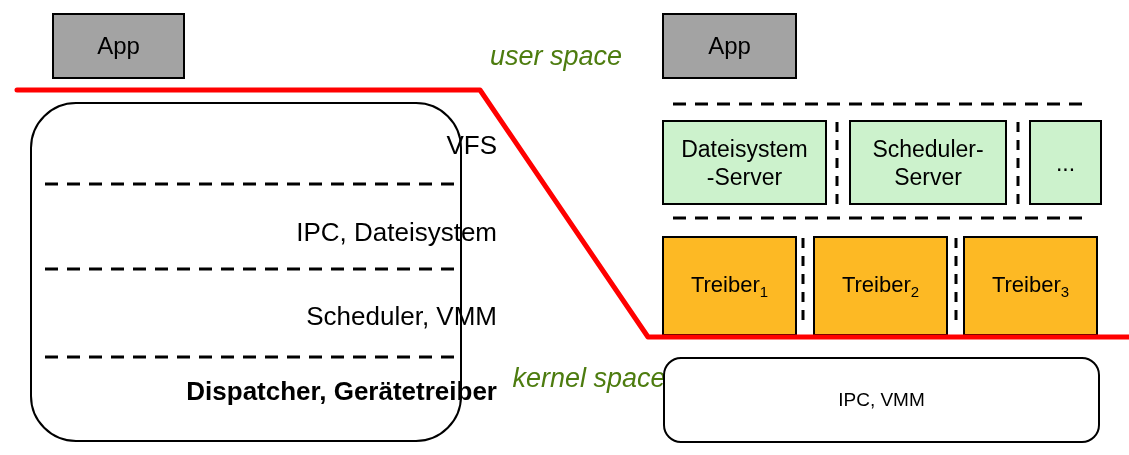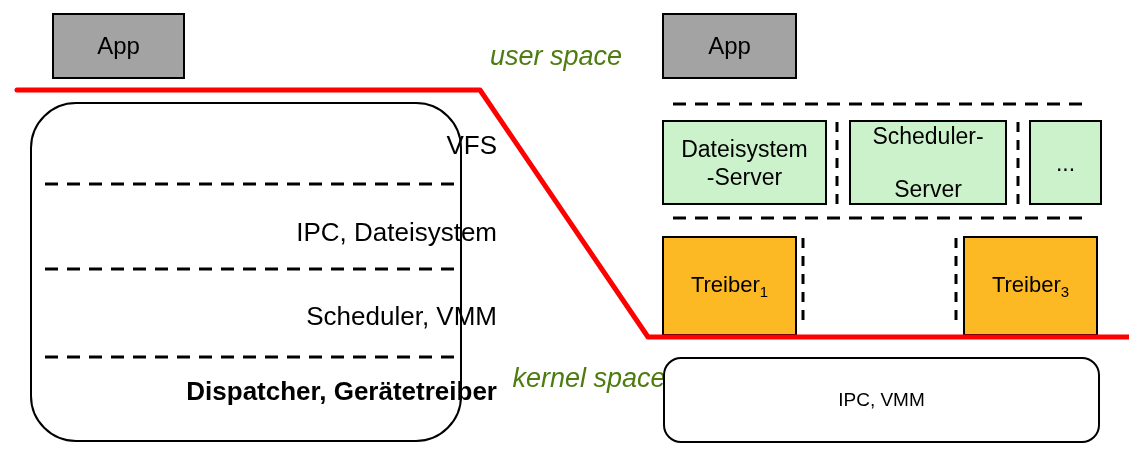--- a/index.html
+++ b/index.html
@@ -69,21 +69,21 @@
     border: 2px solid #000000;
     display: flex;
     flex-direction: column;
     align-items: center;
     justify-content: center;
     font-size: 23px;
     line-height: 28px;
     text-align: center;
   }
   #server-0 { left: 662px;  width: 165px; }
-  #server-1 { left: 849px;  width: 158px; justify-content: space-between; }
+  #server-1 { left: 849px;  width: 158px; }
   #server-2 { left: 1029px; width: 73px;  }
 
   
   .driver-box {
     top: 236px; height: 100px;
     width: 135px;
     background: #fdb924;
     border: 2px solid #000000;
     display: flex;
     align-items: center;
@@ -148,20 +148,23 @@
     <div>Server</div>
   </div>
   <div id="server-2" class="abs server-box">
     <div>...</div>
     <div></div>
   </div>
 
   <div id="driver-0" class="abs driver-box">
     <span><span>Treiber</span><span class="subscript">1</span></span>
   </div>
+  <div id="driver-1" class="abs driver-box">
+    <span><span>Treiber</span><span class="subscript">2</span></span>
+  </div>
   <div id="driver-2" class="abs driver-box">
     <span><span>Treiber</span><span class="subscript">3</span></span>
   </div>
 
   <div id="micro-kernel-box" class="abs">
     <span>IPC, VMM</span>
   </div>
 
   <svg id="line-layer" viewBox="0 0 1129 455">
 

